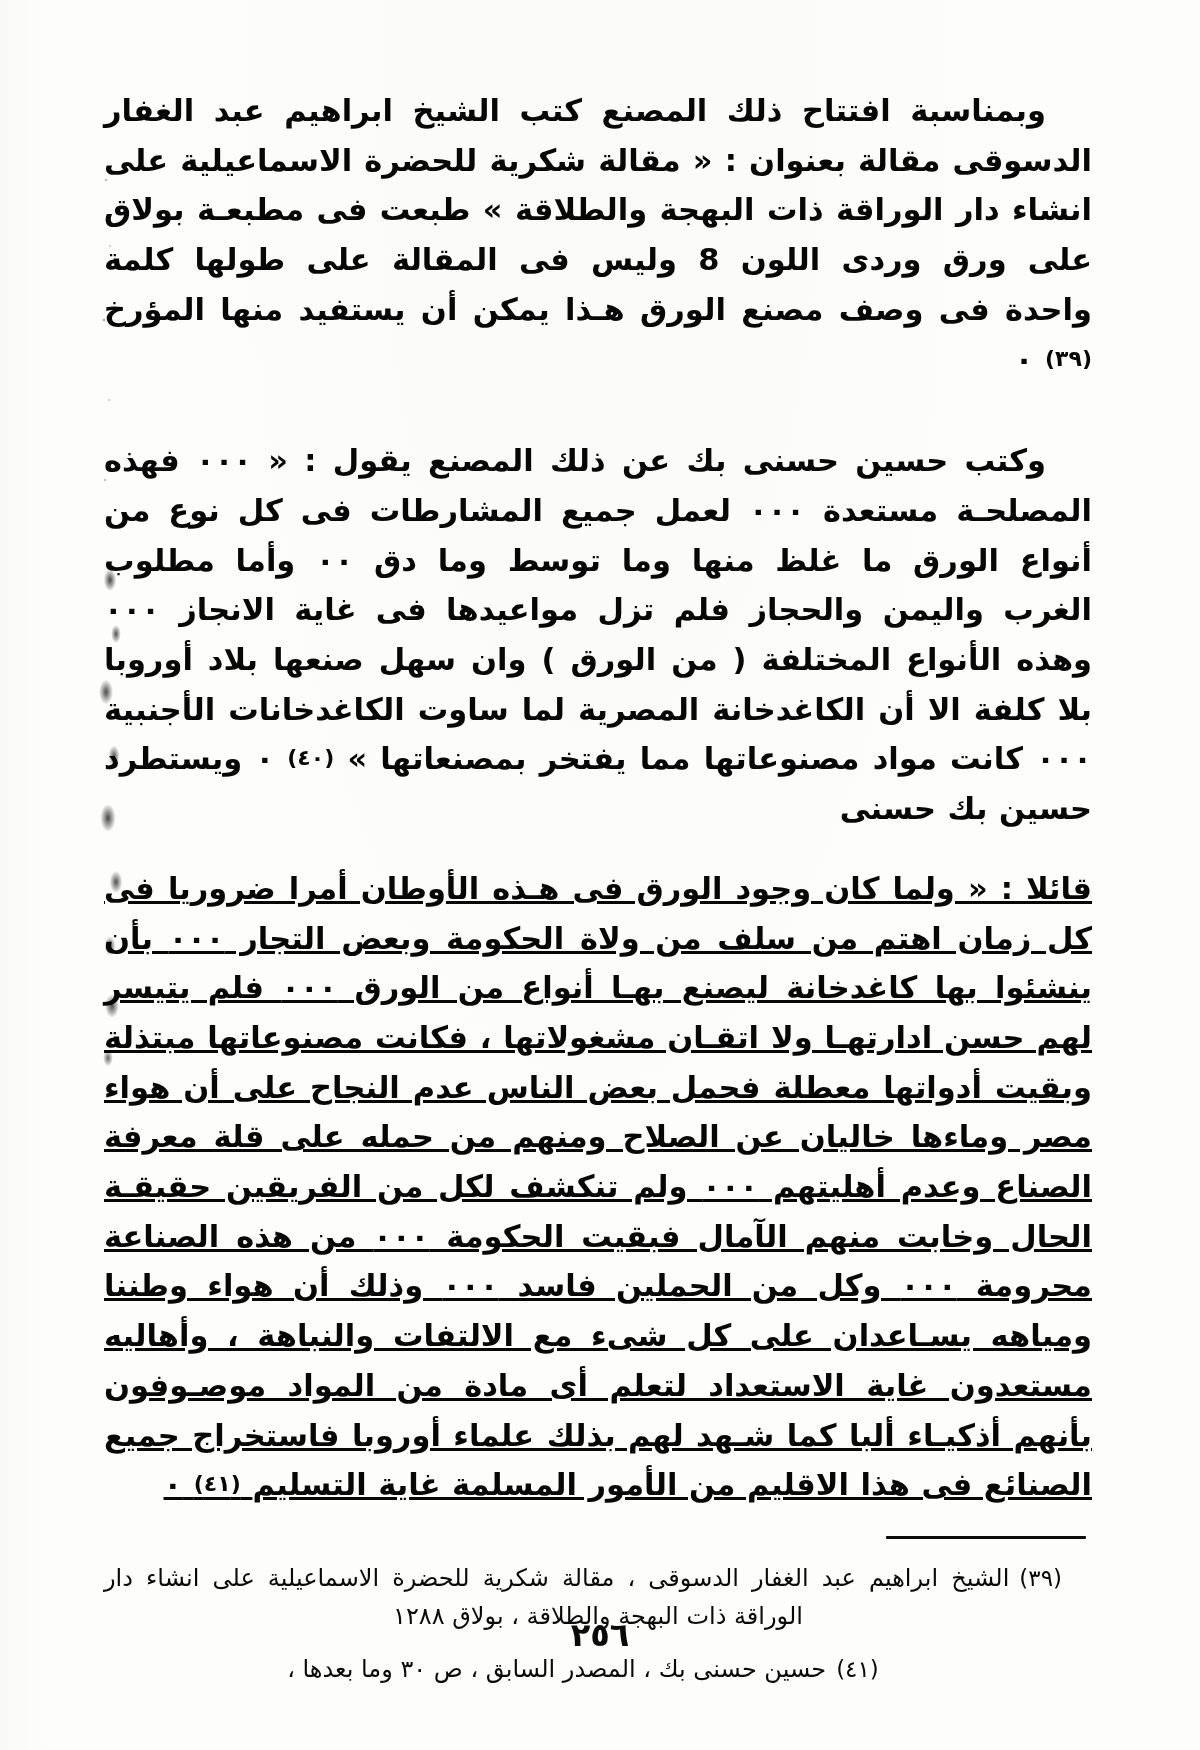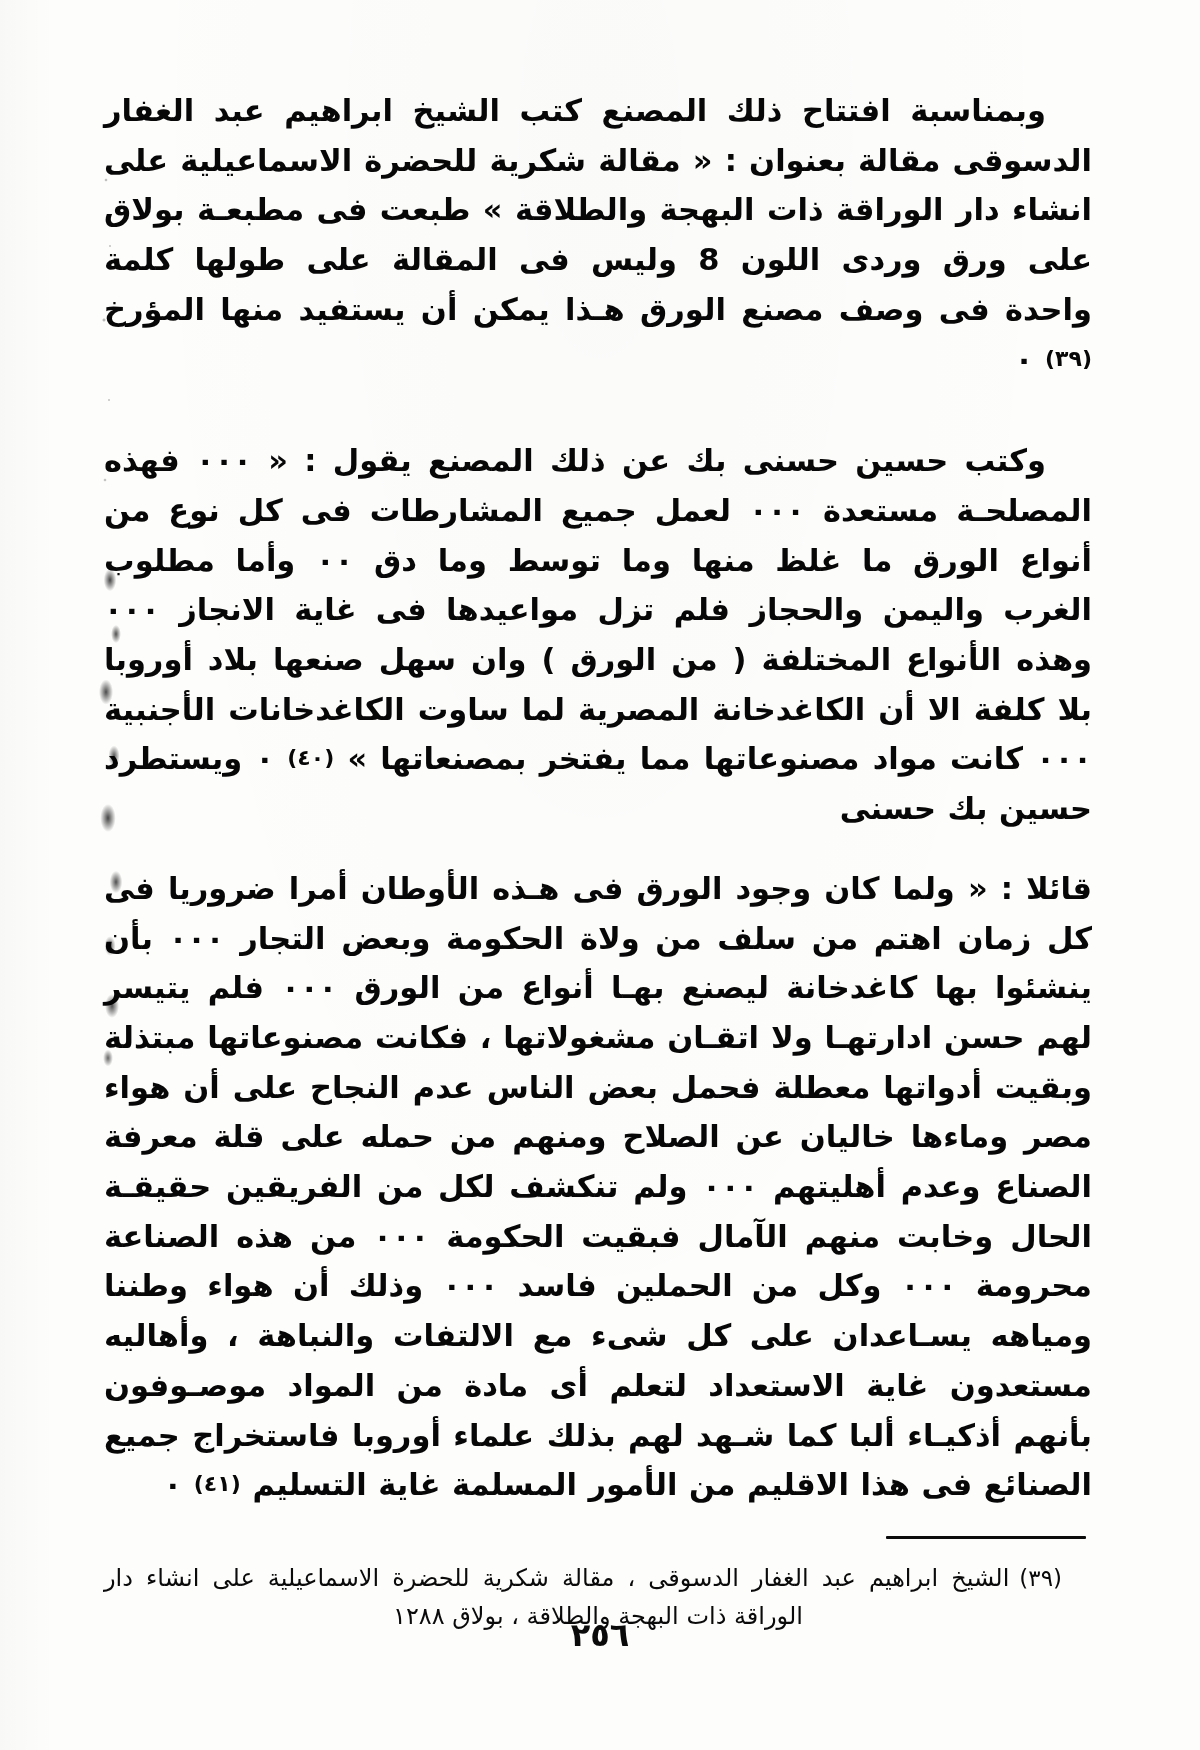--- a/index.html
+++ b/index.html
@@ -47,21 +47,21 @@
     word-spacing: 1px;
     color: #070707;
     font-weight: 600;
     -webkit-font-smoothing: none;
   }
 
   .para {
     margin: 0 0 30px 0;
     text-indent: 46px;
   }
-  .para:last-child { margin-bottom: 4px; }
+  .para:last-child { margin-bottom: 4px; text-decoration: underline; }
 
   .para.p2 { margin-top: 52px; }
   .para.p3 { margin-top: 2px; text-indent: 0; }
 
   
   .fn-ref {
     font-size: 22px;
     vertical-align: 4px;
     font-weight: 600;
   }
@@ -164,20 +164,21 @@
 
     </div>
 
     <div class="fn-rule"></div>
 
     <div class="footnotes">
 
       <p class="footnote"><span class="fn-num">(٣٩)</span><span>الشيخ ابراهيم عبد الغفار الدسوقى ، مقالة شكرية للحضرة الاسماعيلية على انشاء دار الوراقة ذات البهجة والطلاقة ، بولاق ١٢٨٨</span></p>
 
 
+      <p class="footnote"><span class="fn-num">(٤١)</span><span>حسين حسنى بك ، المصدر السابق ، ص ٣٠ وما بعدها ،</span></p>
 
     </div>
 
   </div>
 
   <div class="gutter-smudge"></div>
   <div class="edge-specks"></div>
 
   <div class="page-number">٢٥٦</div>
 

